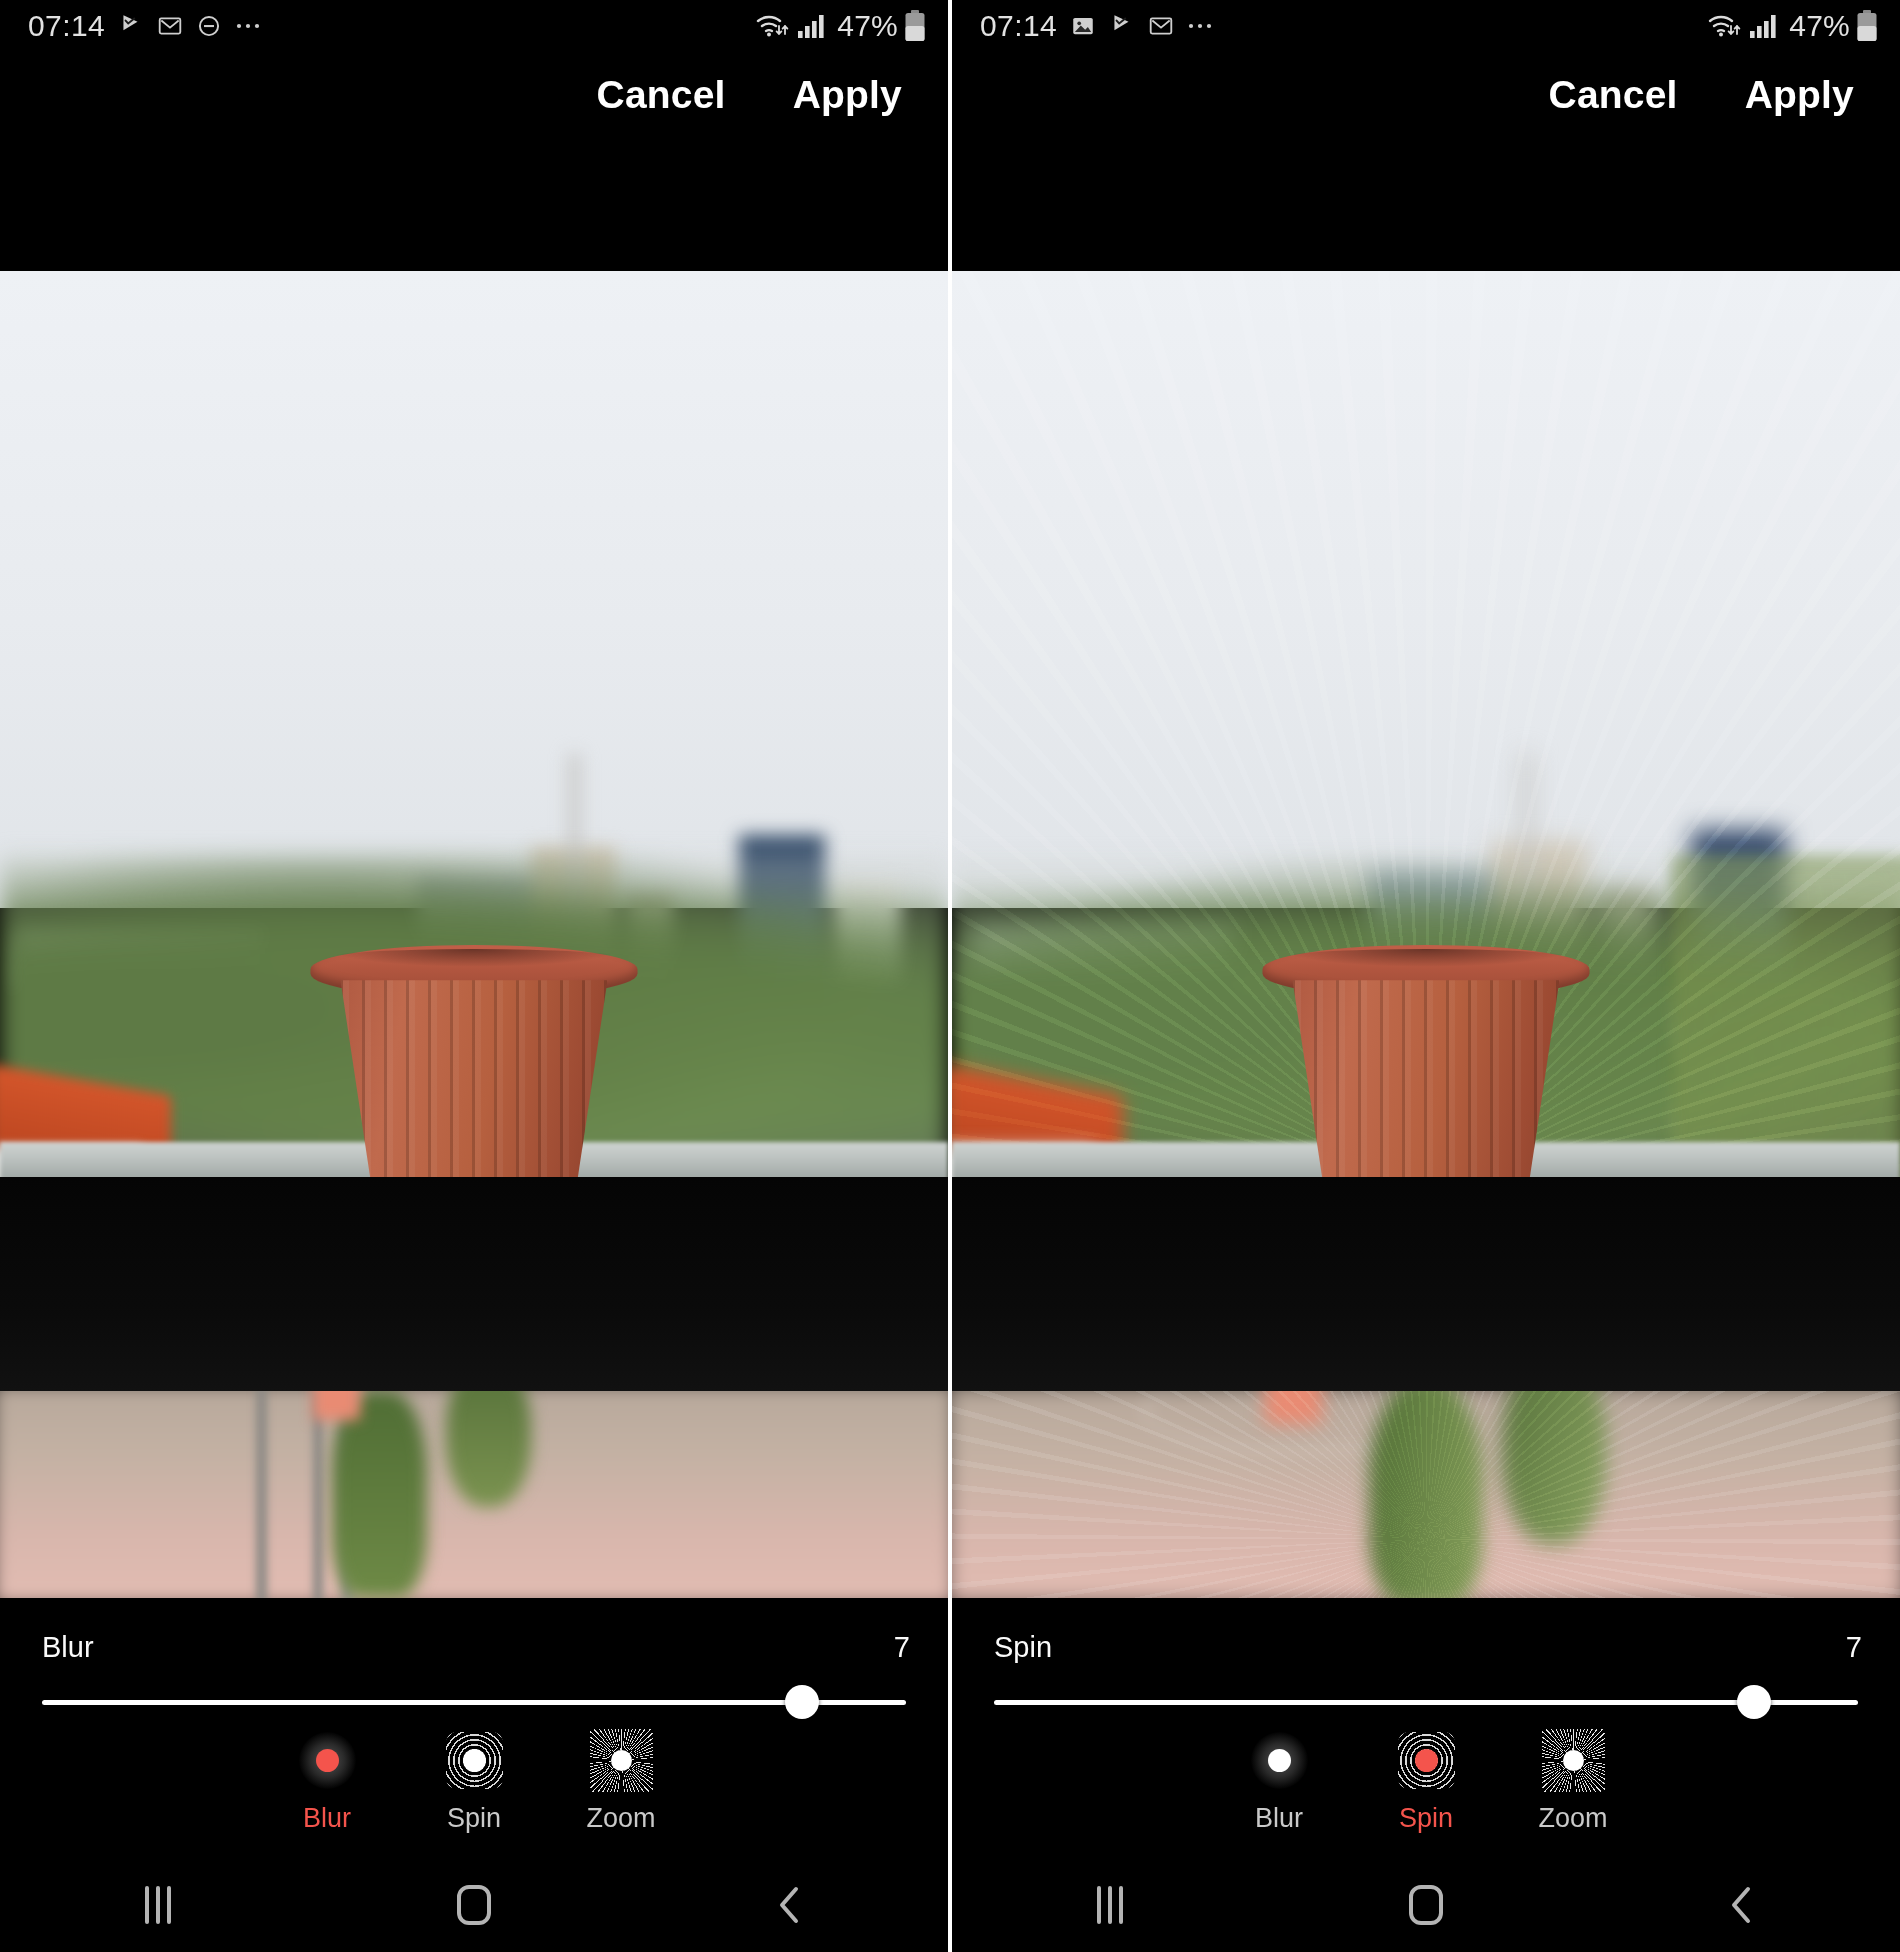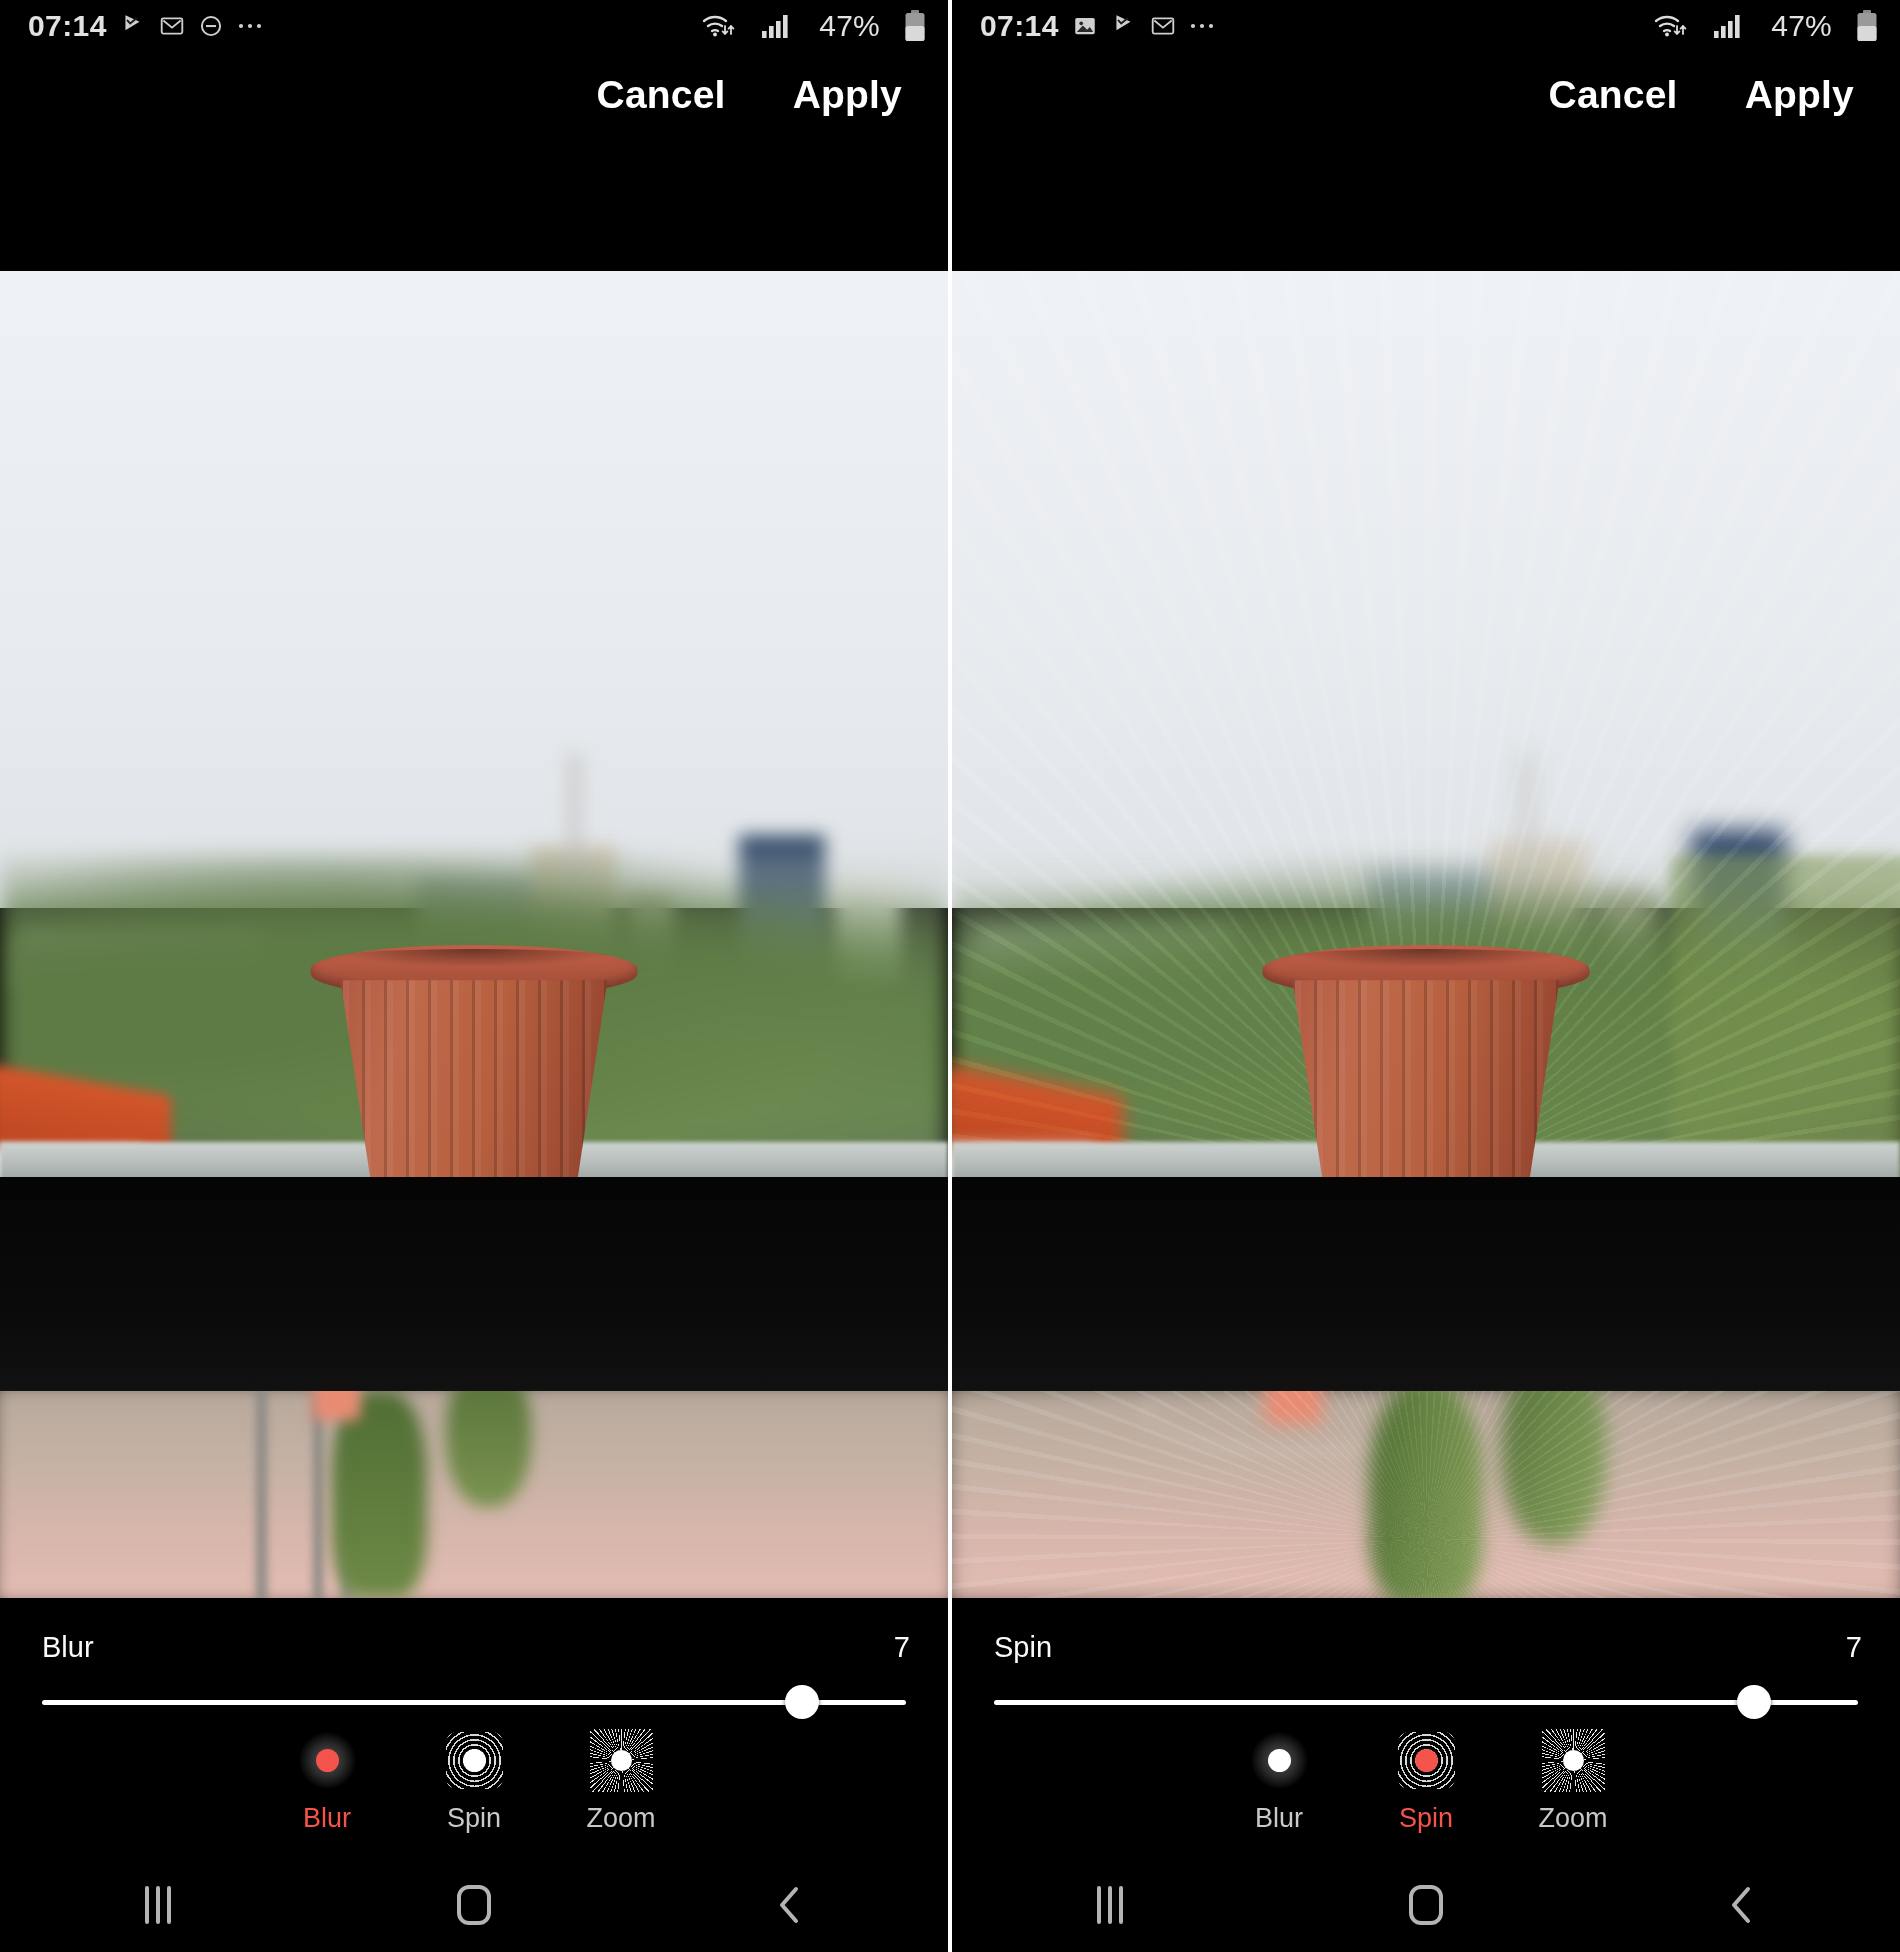--- a/index.html
+++ b/index.html
@@ -21,22 +21,22 @@
   
   .statusbar {
     position: absolute; top: 0; left: 0; right: 0;
     height: 51px;
     display: flex; align-items: center;
     padding: 0 22px 0 28px;
     color: #d6d6d6;
     z-index: 6;
   }
   .sb-left { display: flex; align-items: center; gap: 13px; }
-  .sb-right { margin-left: auto; display: flex; align-items: center; gap: 24px; }
-  .sb-time { font-size: 30px; letter-spacing: 0.4px; color: #e2e2e2; font-weight: 700; }
+  .sb-right { margin-left: auto; display: flex; align-items: center; gap: 6px; }
+  .sb-time { font-size: 30px; letter-spacing: 0.4px; color: #e2e2e2; font-weight: 400; }
   .sb-ico { display: inline-flex; align-items: center; justify-content: center; }
   .sb-pct { font-size: 30px; color: #e2e2e2; letter-spacing: 0.2px; margin-left: 4px; }
 
   
   .actionbar {
     position: absolute; top: 51px; left: 0; right: 0;
     height: 87px;
     display: flex; align-items: center; justify-content: flex-end;
     gap: 59px;
     padding-right: 42px;

